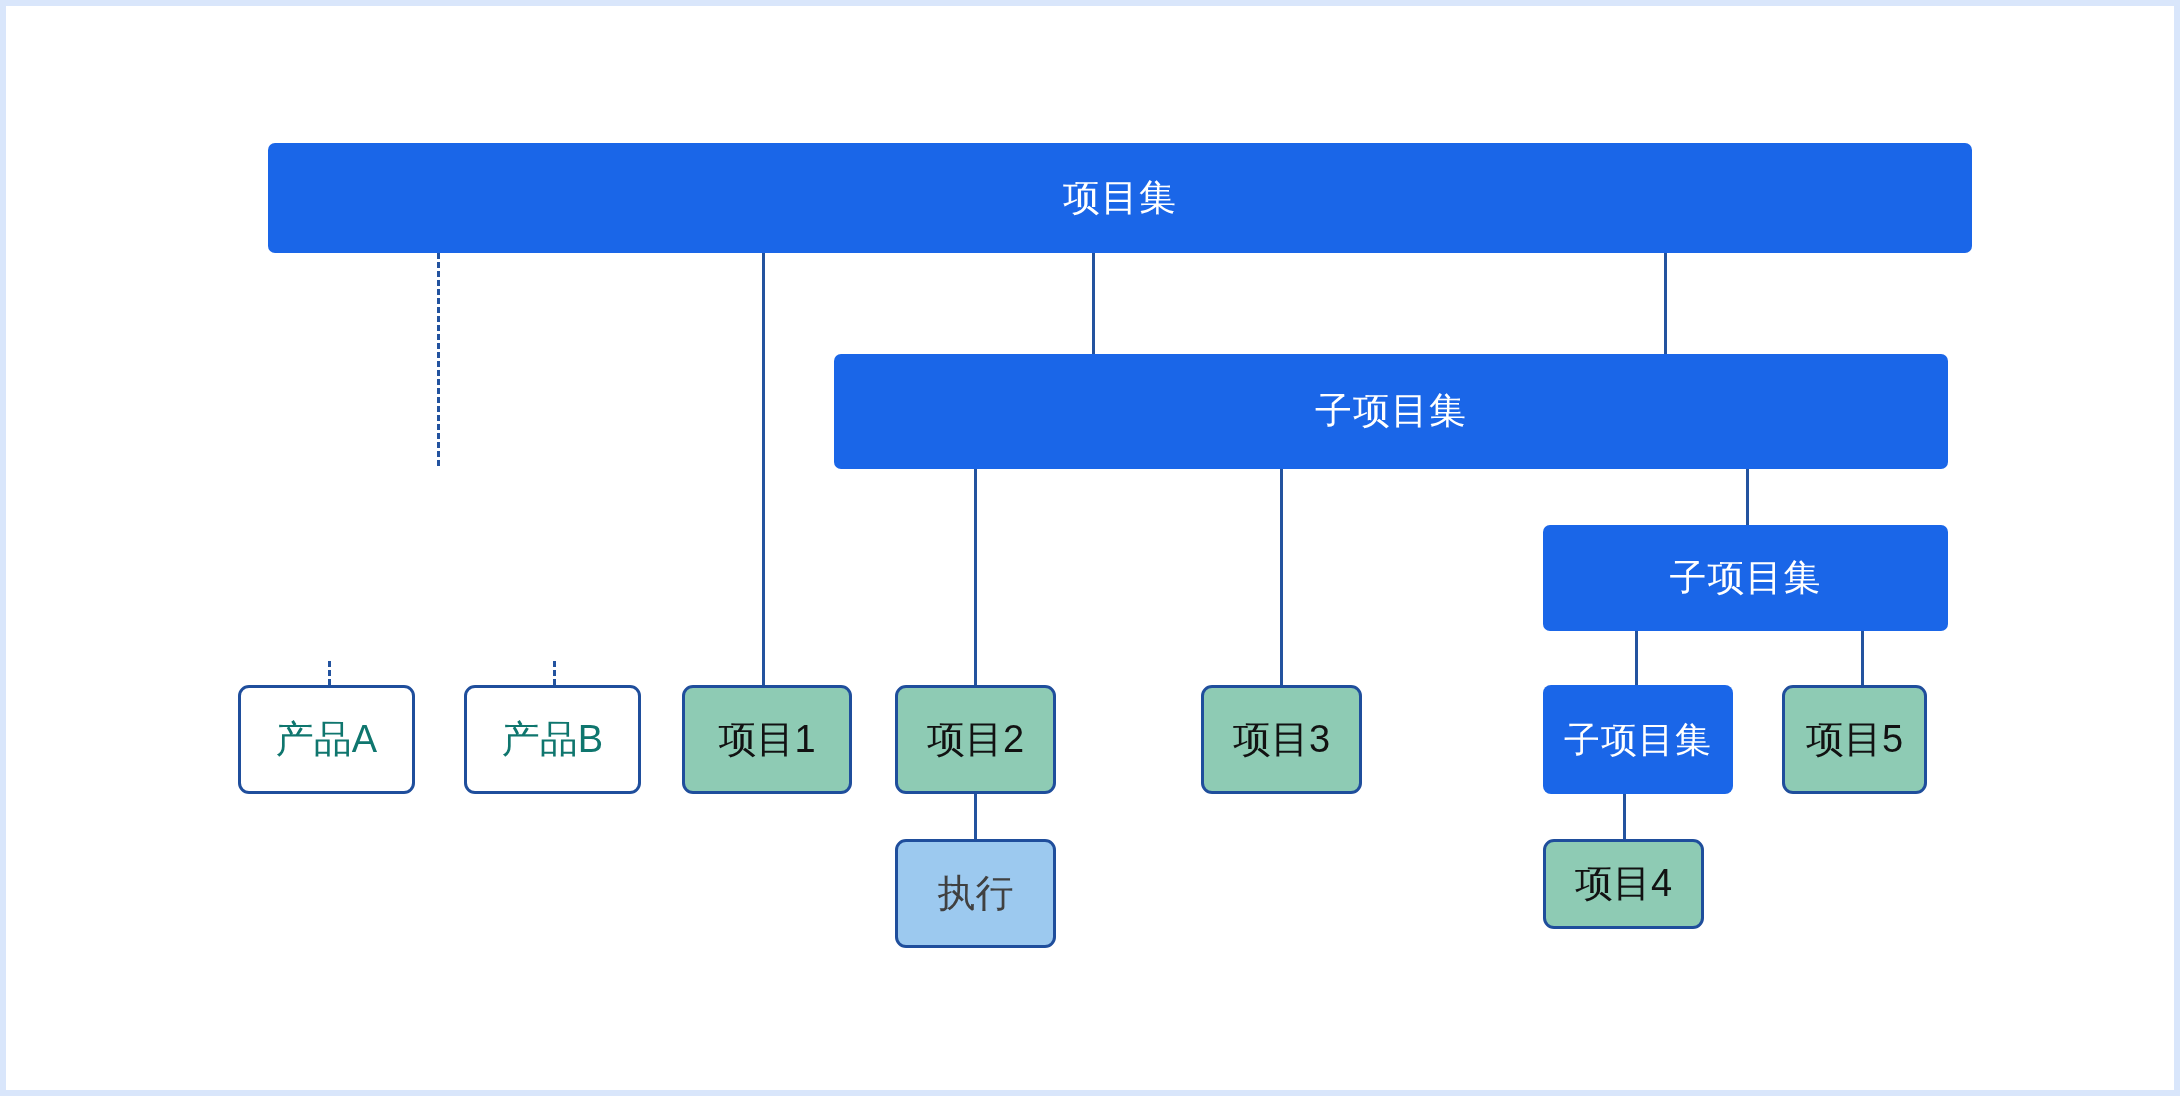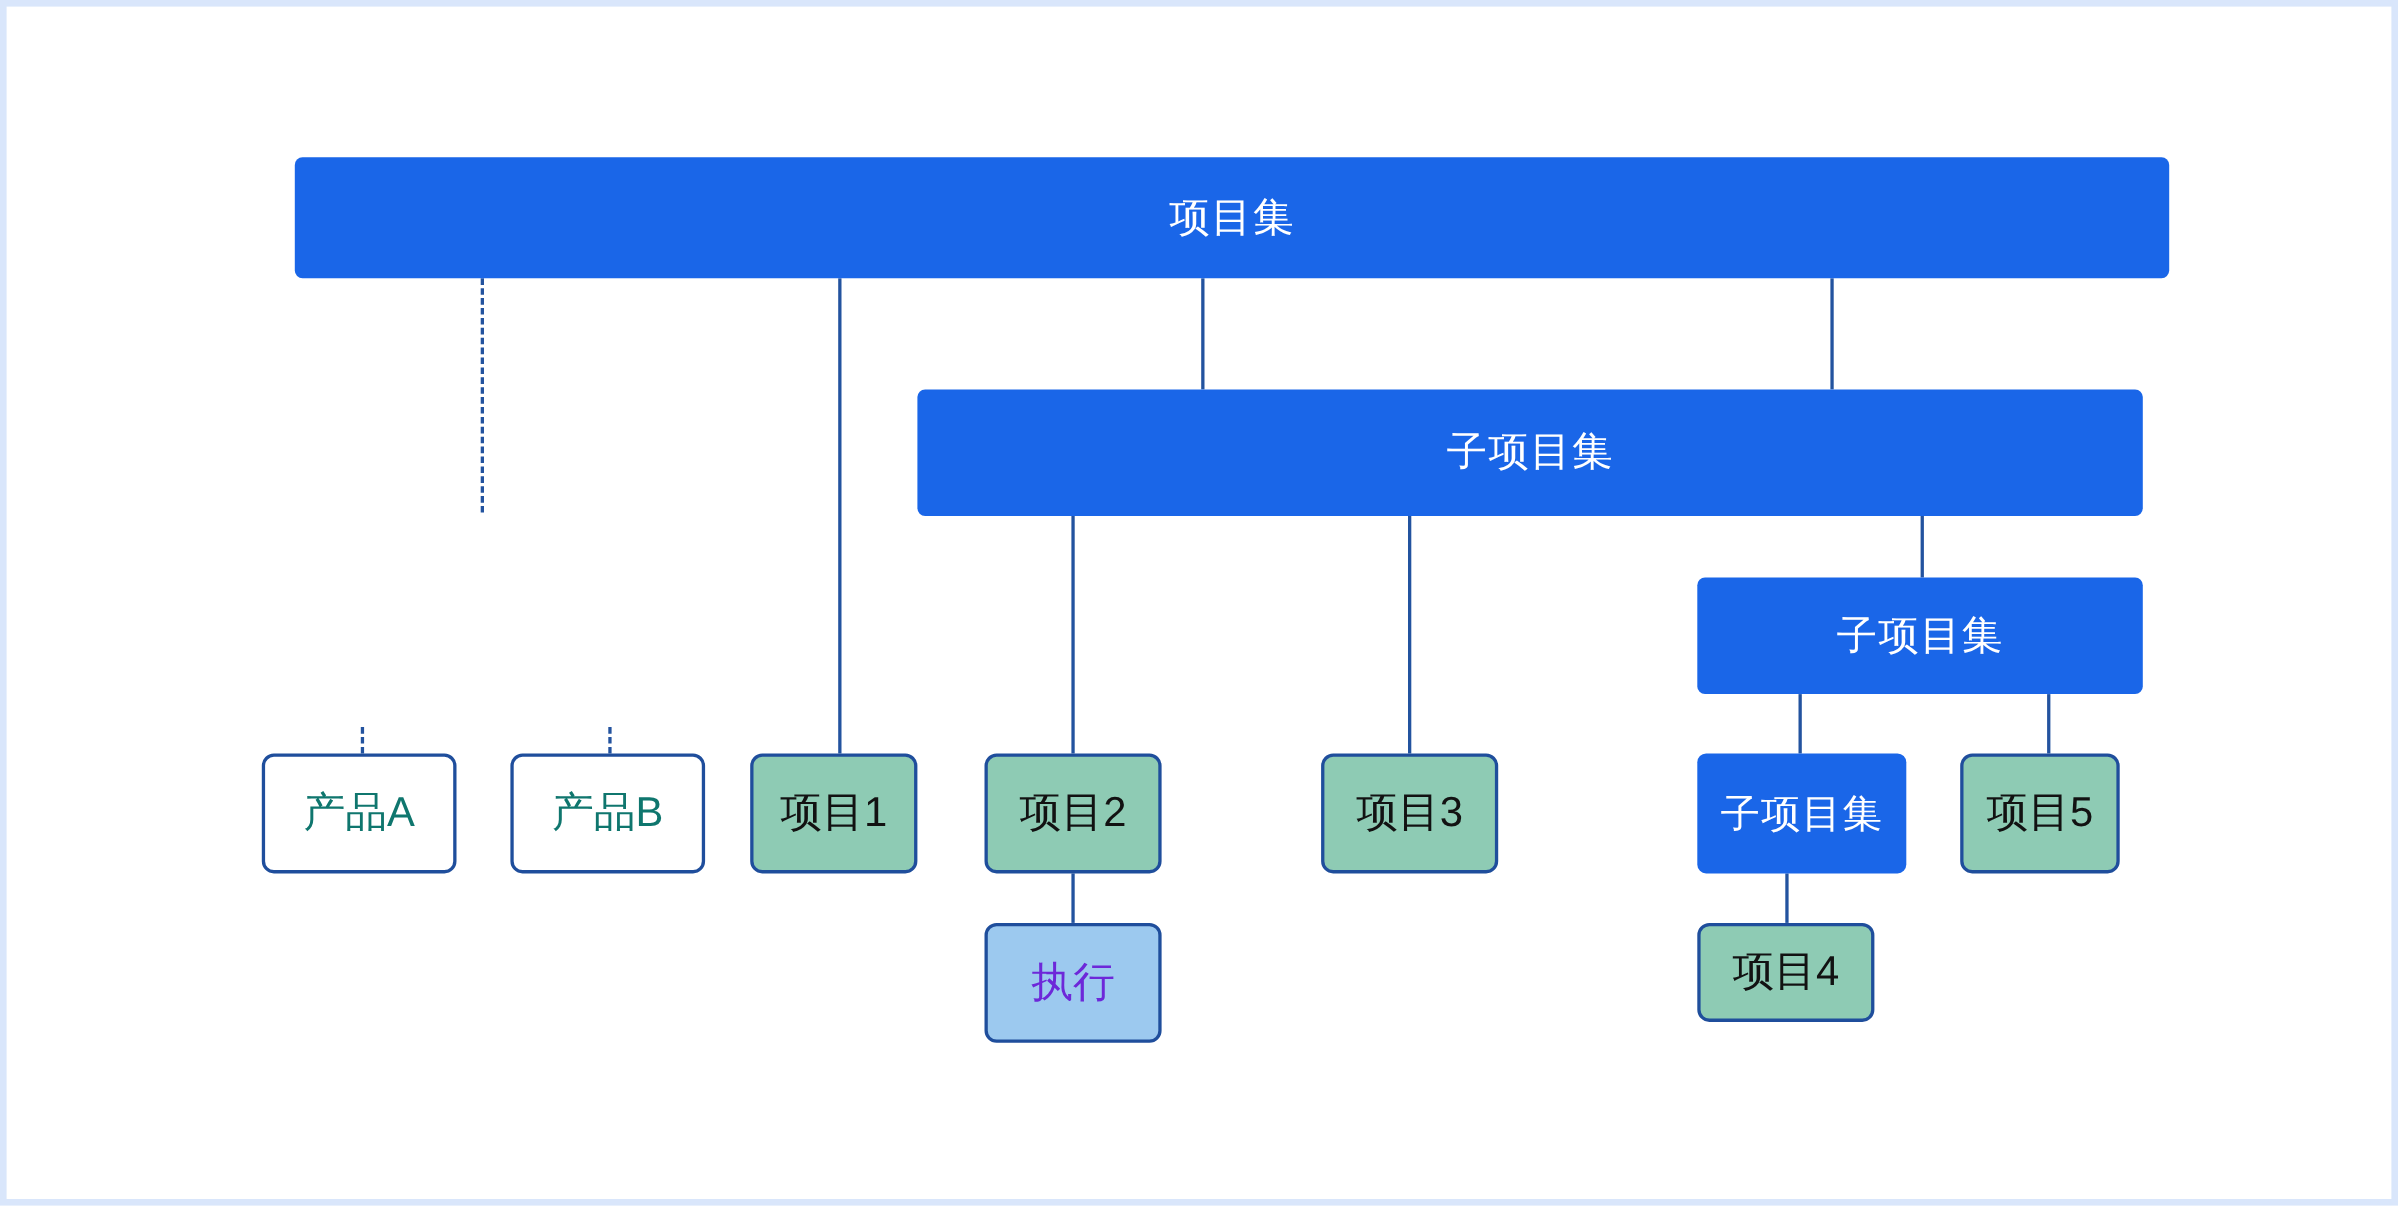--- a/index.html
+++ b/index.html
@@ -64,21 +64,21 @@
     background: #8ecbb4;
     color: #121212;
     border: 3px solid #1f4e9c;
     border-radius: 11px;
     font-size: 38px;
   }
 
   
   .lightblue-box {
     background: #9cc9ef;
-    color: #6d28d9;
+    color: #404040;
     border: 3px solid #1f4e9c;
     border-radius: 11px;
     font-size: 38px;
     font-family: Liberation Serif, serif;
   }
 
   
   .white-box {
     background: #ffffff;
     color: #0f766e;
@@ -158,21 +158,21 @@
 
 
     <div class="node white-box" style="left:232px; top:679px; width:177px; height:109px;">
       <span>产品A</span>
     </div>
 
     <div class="node white-box" style="left:458px; top:679px; width:177px; height:109px;justify-content:center;">
       <span>产品B</span>
     </div>
 
-    <div class="node green-box" style="left:676px; top:679px; width:152px; height:109px;">
+    <div class="node green-box" style="left:676px; top:679px; width:170px; height:109px;">
       <span>项目1</span>
     </div>
 
     <div class="node green-box" style="left:889px; top:679px; width:161px; height:109px;text-align:right;">
       <span>项目2</span>
     </div>
 
     <div class="node green-box" style="left:1195px; top:679px; width:161px; height:109px;">
       <span>项目3</span>
     </div>

